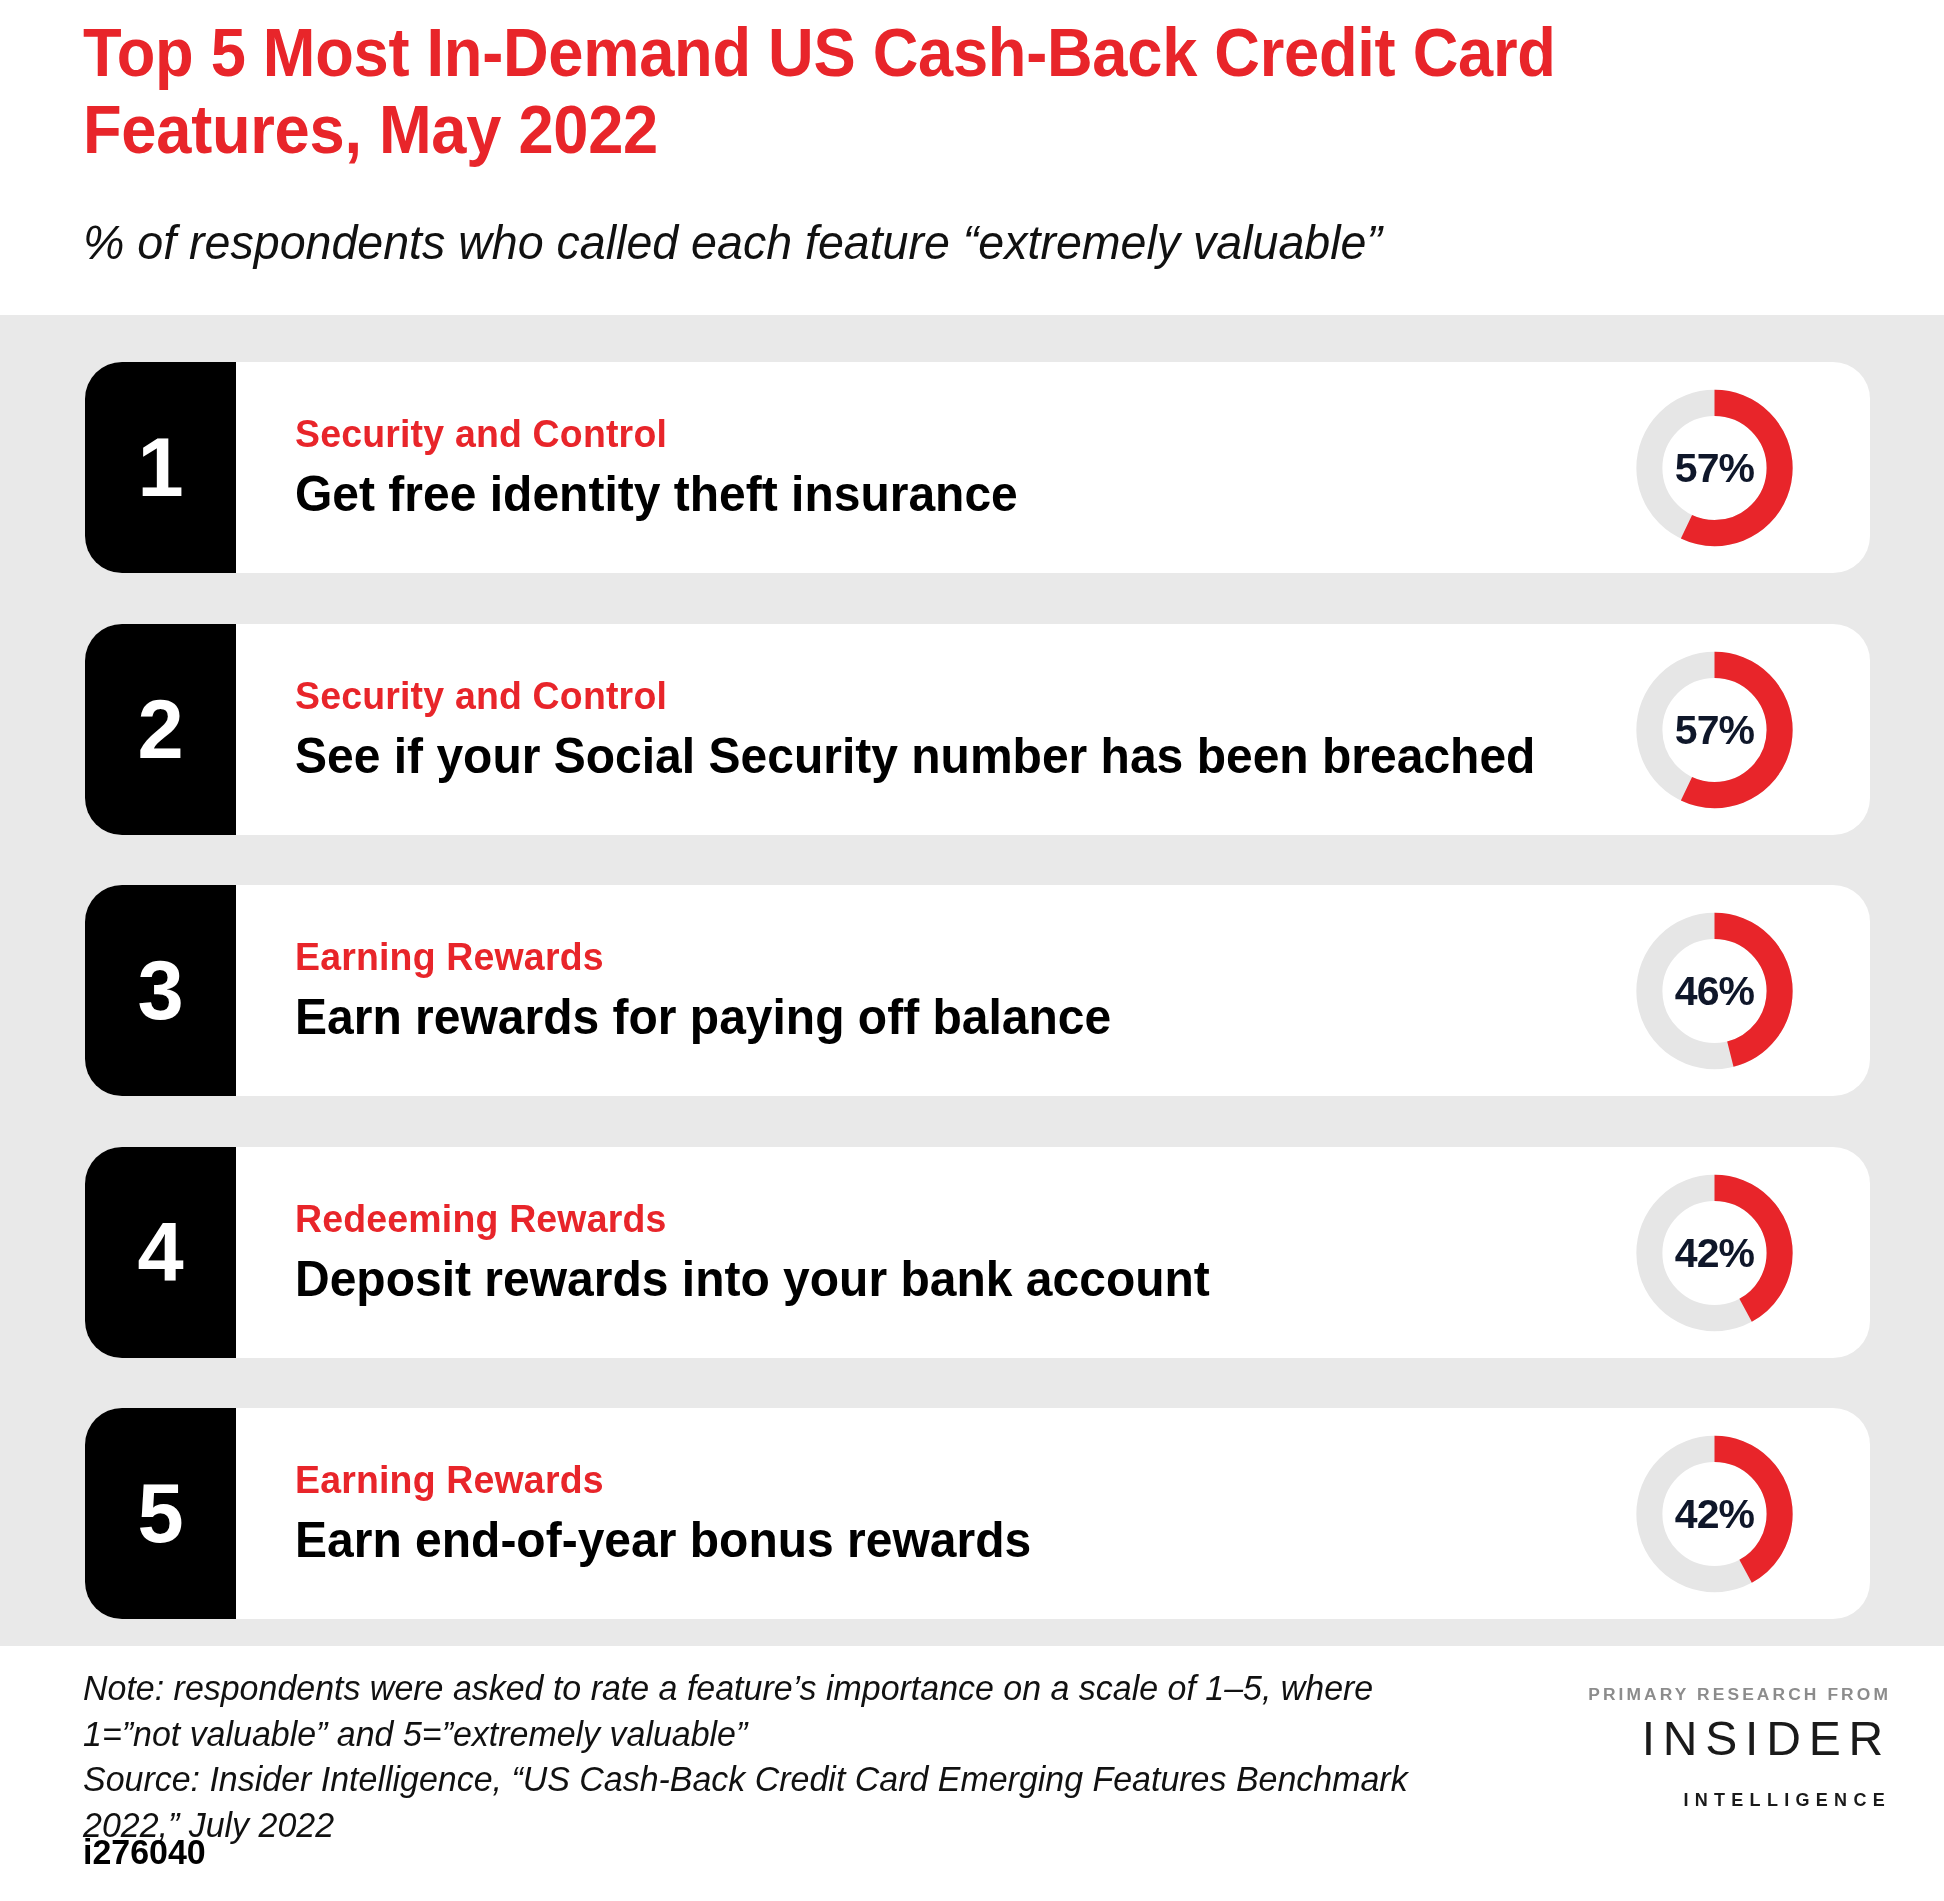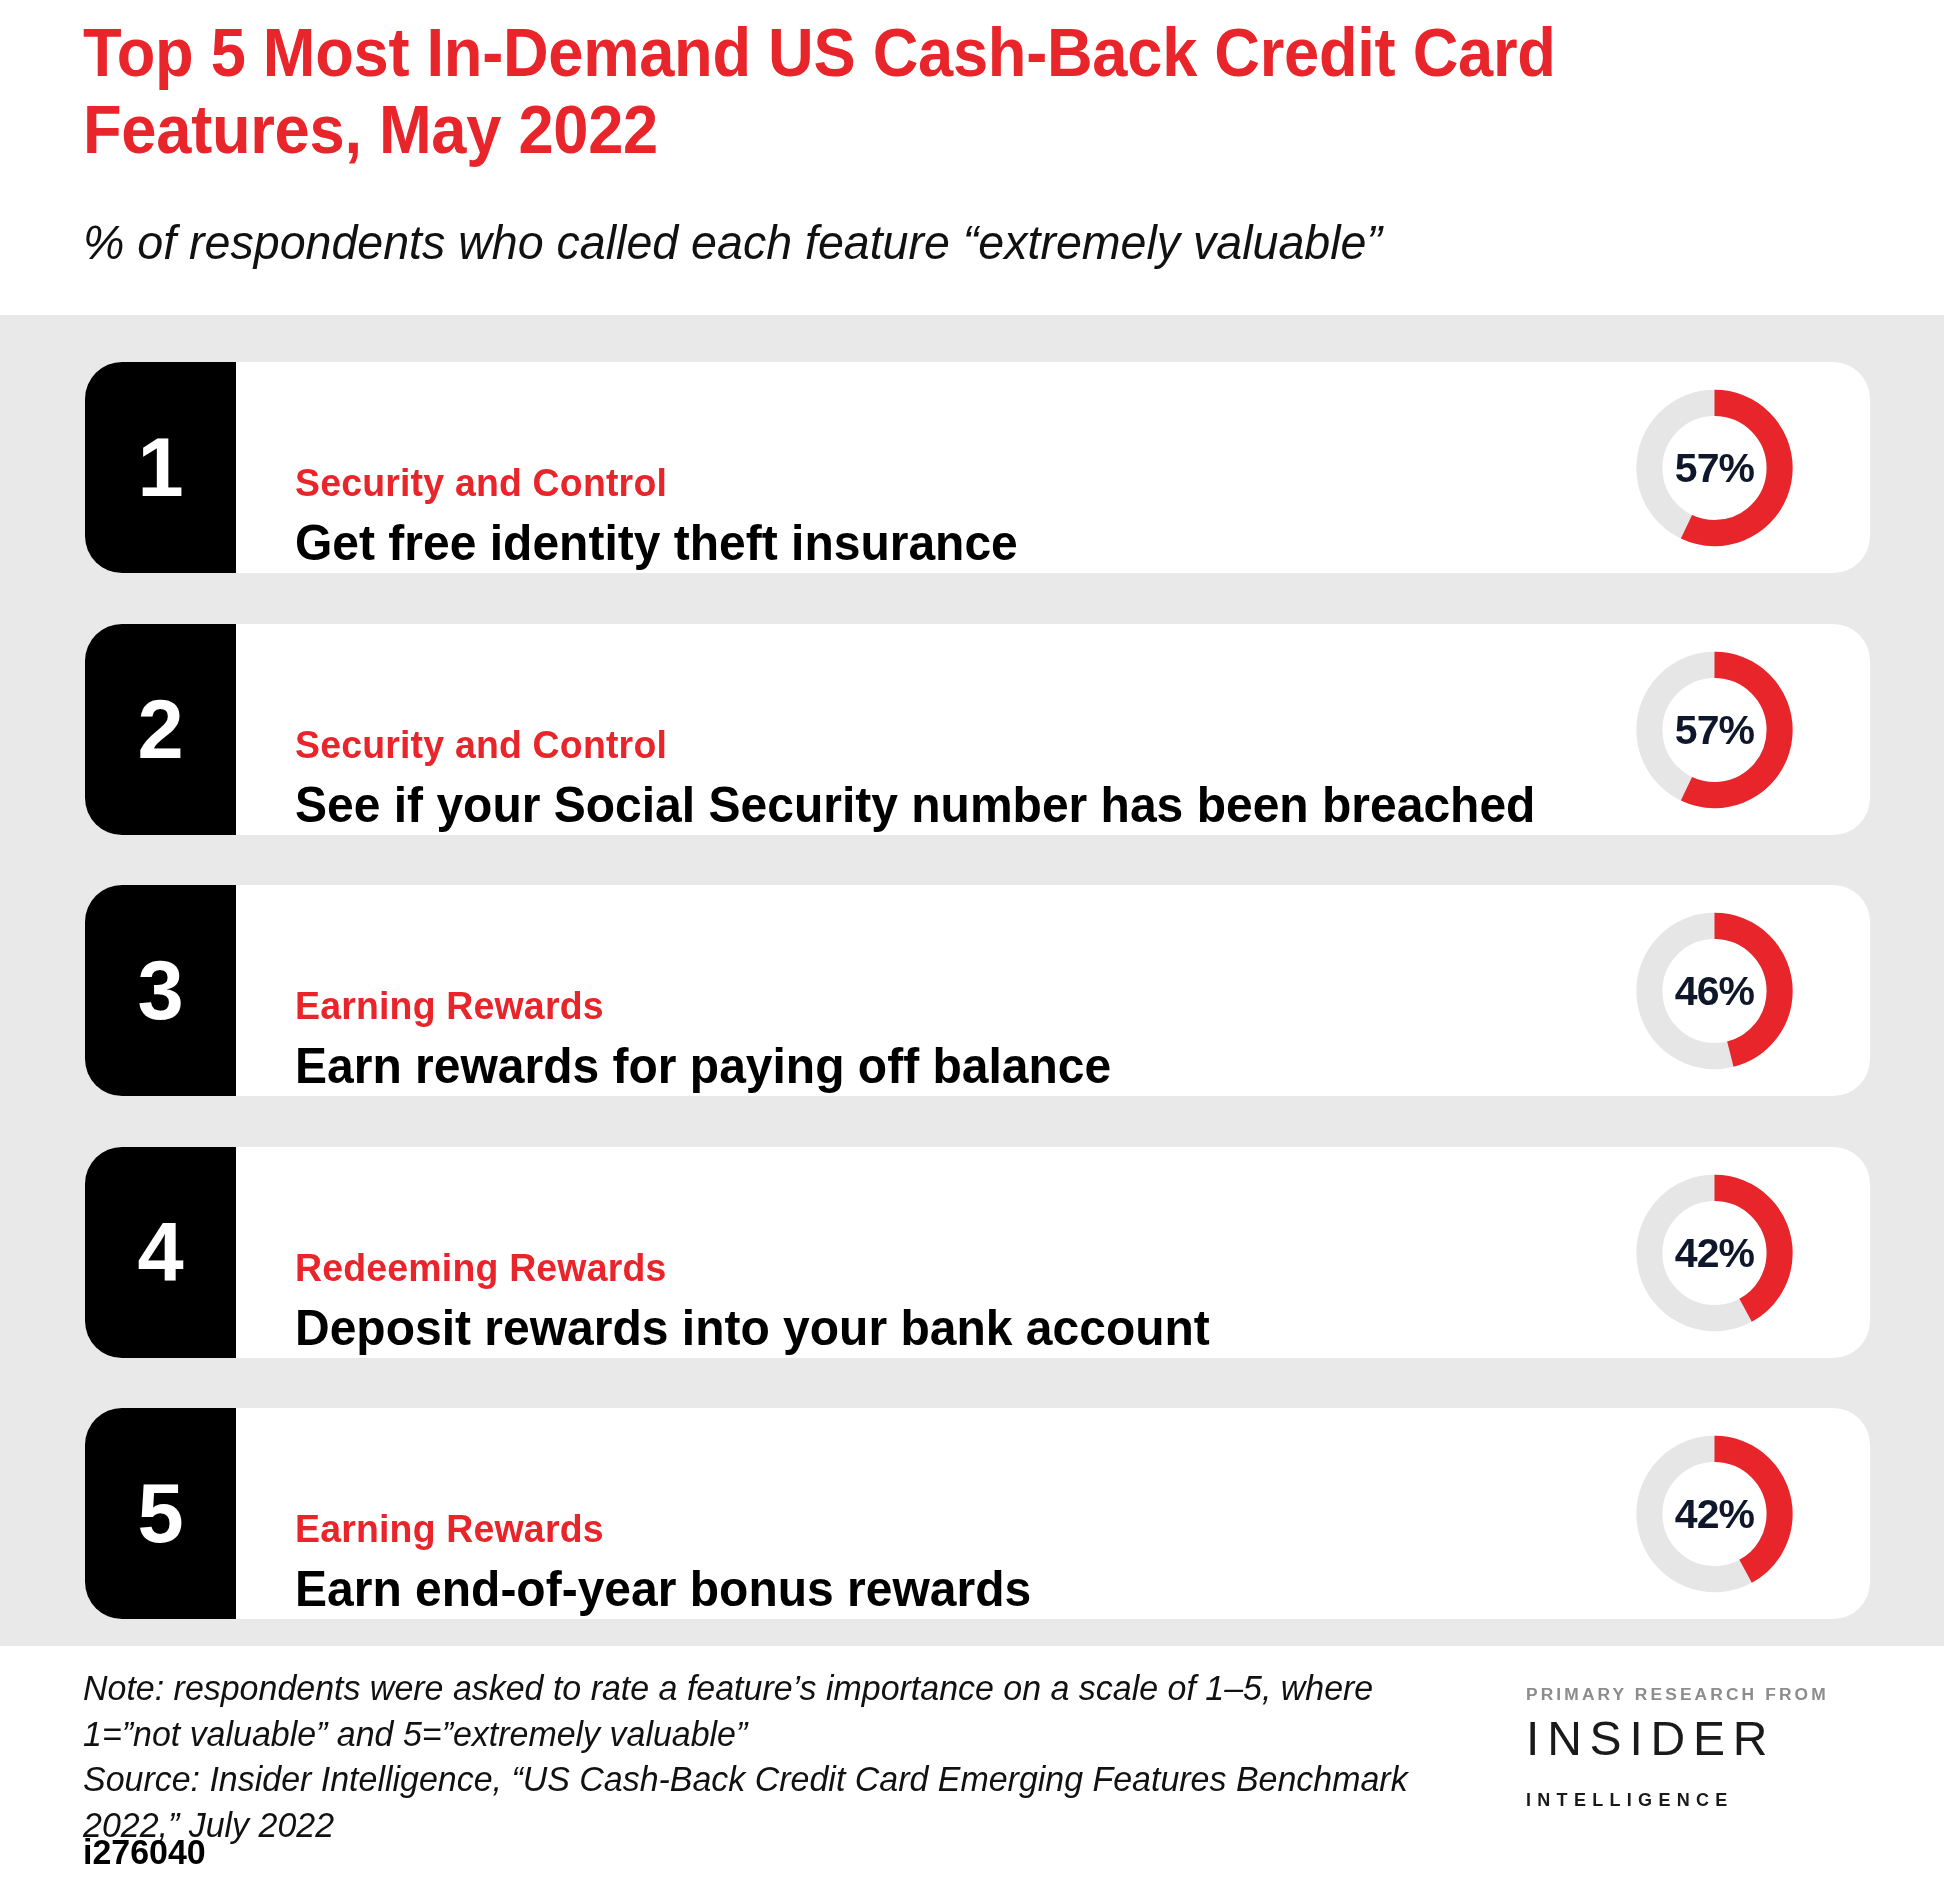--- a/index.html
+++ b/index.html
@@ -59,21 +59,21 @@
   }
   .badge-num {
     color:#ffffff;
     font-family:"Liberation Sans", sans-serif;
     font-weight:bold;
     font-size:83px;
     line-height:1;
   }
   .row-text {
     position:absolute; left:210px; top:0; right:287px; height:211px;
-    display:flex; flex-direction:column; justify-content:flex-end;
+    display:flex; flex-direction:column; justify-content:center;
   }
   .cat {
     color:#E8252A;
     font-family:"Liberation Sans Narrow","Liberation Sans", sans-serif;
     font-weight:bold;
     font-size:39px;
     line-height:1.18;
     letter-spacing:0.2px;
     transform:scaleX(0.96);
     transform-origin:left center;
@@ -122,21 +122,21 @@
     position:absolute; left:83px; top:186px;
     color:#000000;
     font-family:"Liberation Sans Narrow","Liberation Sans", sans-serif;
     font-weight:bold;
     font-size:35px;
     transform:scaleX(0.97);
     transform-origin:left top;
   }
   .logo {
     position:absolute; right:54px; top:38px;
-    width:365px; text-align:left;
+    width:365px; text-align:right;
   }
   .logo-kicker {
     color:#8C8C8C;
     font-family:"Liberation Sans", sans-serif;
     font-size:17.4px;
     font-weight:bold;
     letter-spacing:3.1px;
   }
   .logo-main {
     color:#1A1A1A;

